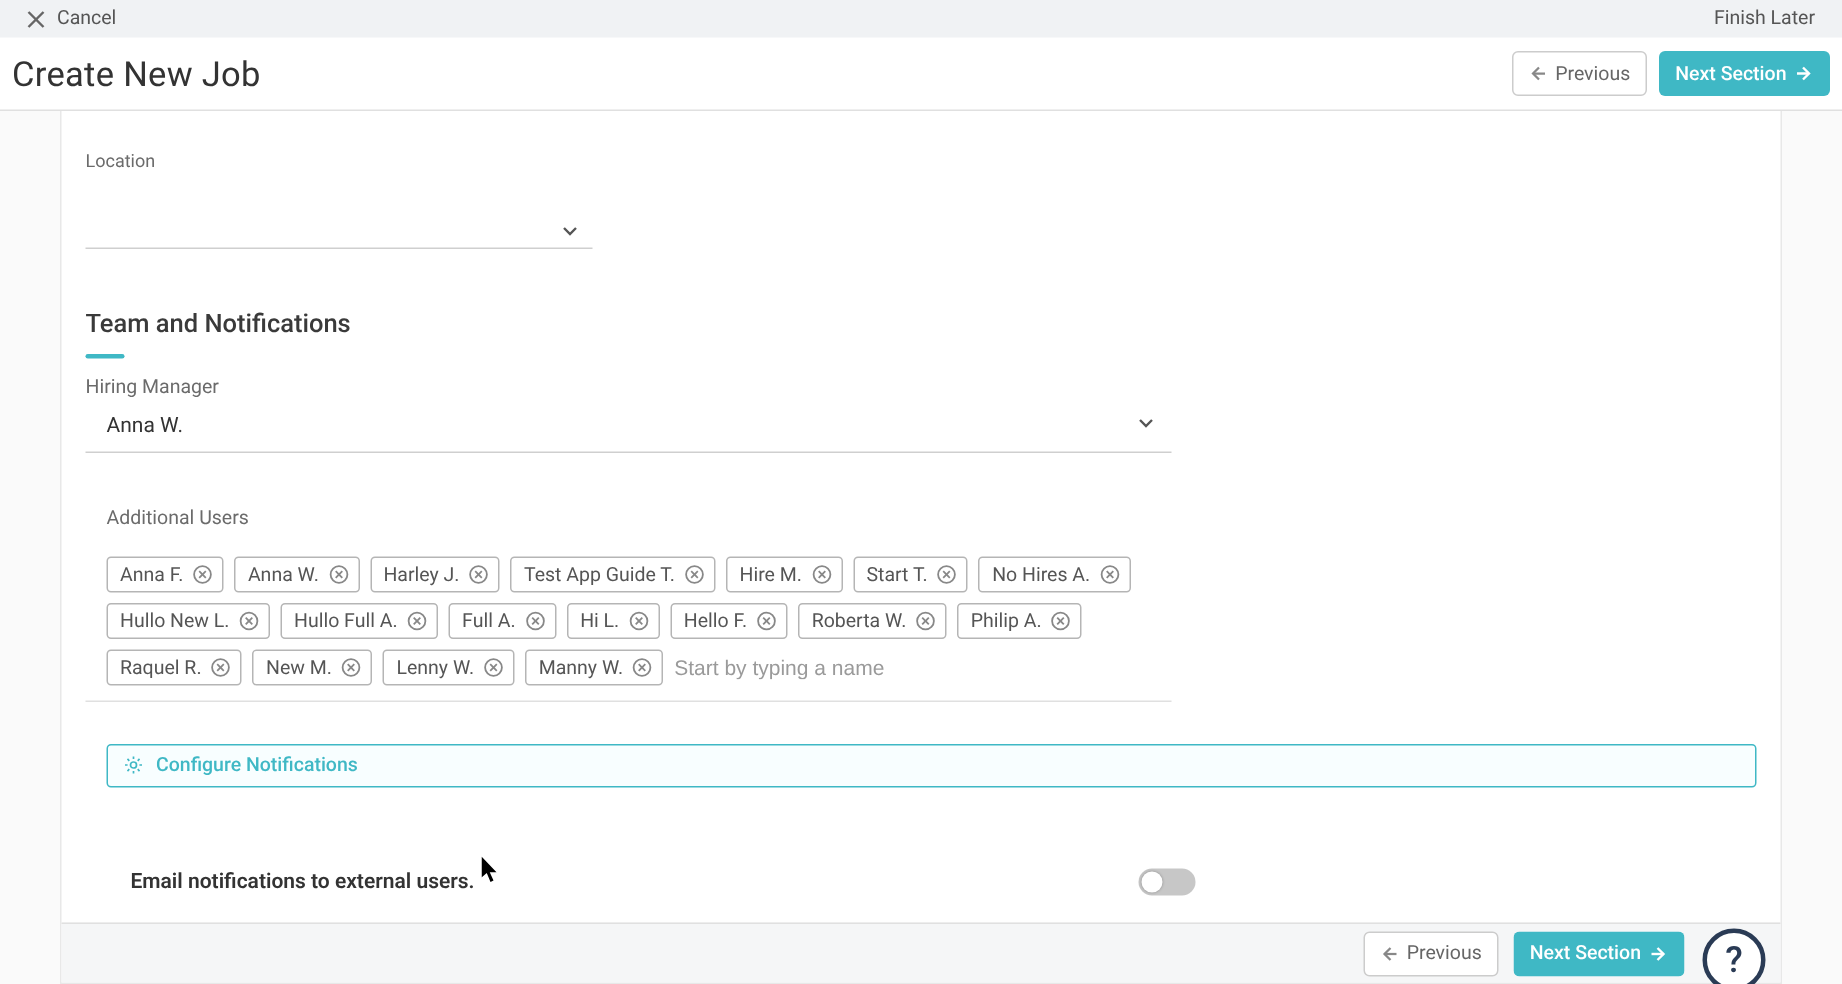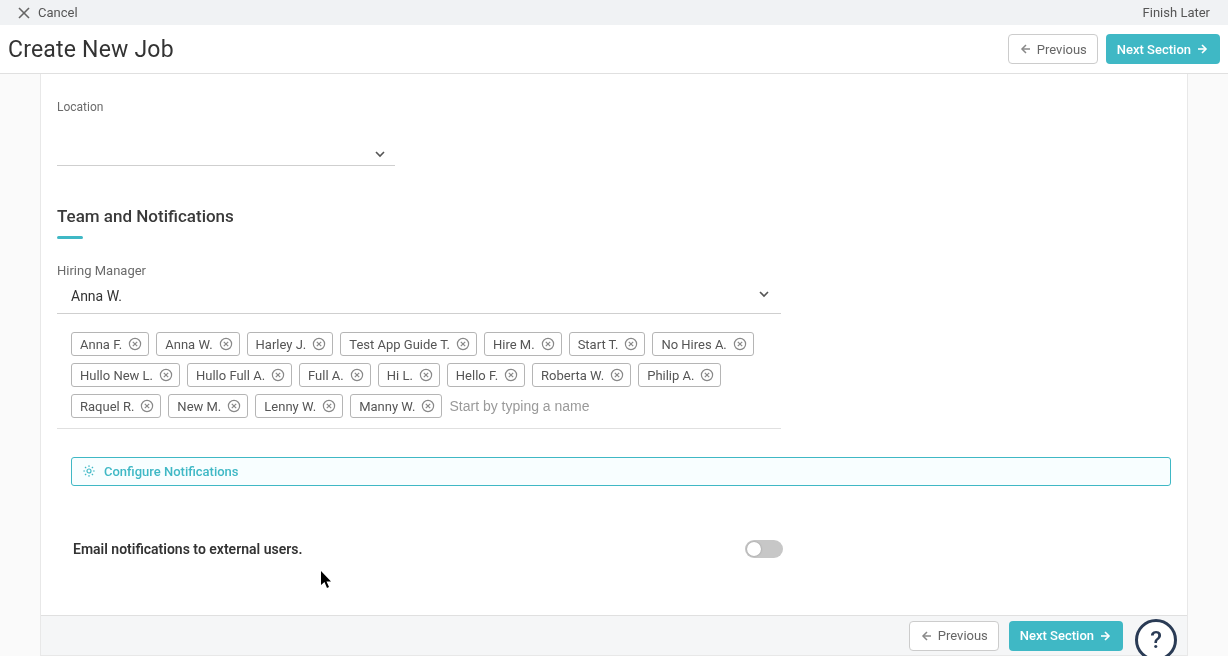--- a/index.html
+++ b/index.html
@@ -88,21 +88,21 @@
   padding-bottom: 8px;
 }
 .section-underline {
   width: 26px;
   height: 3px;
   background: #3fb8c5;
   border-radius: 2px;
   margin-top: 2px;
 }
 
-.wide-field-label { font-size: 13px; color: #6b6b6b; margin-top: 24px; }
+.wide-field-label { font-size: 13px; color: #6b6b6b; margin-top: 12px; }
 .wide-select {
   display: flex;
   justify-content: space-between;
   align-items: center;
   border-bottom: 1px solid #cfcfcf;
   height: 36px;
   width: 724px;
   margin-top: 0px;
 }
 .wide-select .val { font-size: 14px; color: #333; padding-left: 14px; }
@@ -163,21 +163,21 @@
   background: #f8feff;
 }
 .gear-icon { width: 14px; height: 14px; }
 
 .email-row {
   display: flex;
   justify-content: space-between;
   align-items: center;
   width: 710px;
   margin-top: 54px;
-  margin-left: 16px;
+  margin-left: 30px;
 }
 .email-row .lbl { font-size: 14px; color: #333; font-weight: 600; }
 .toggle {
   width: 38px; height: 18px;
   background: #c7c7c7;
   border-radius: 10px;
   position: relative;
   cursor: pointer;
 }
 .toggle .knob {
@@ -281,20 +281,21 @@
       <div class="wide-field-label">Hiring Manager</div>
       <div class="wide-select">
         <span class="val">Anna W.</span>
         <span class="chev">
           <svg class="chev-icon" viewBox="0 0 14 14" fill="none" stroke="#555" stroke-width="1.6">
             <polyline points="3,5 7,9 11,5"></polyline>
           </svg>
         </span>
       </div>
 
+      <div class="add-users-label">Additional Users</div>
       <div class="chips" id="chips">
 
         <span class="chip">
             <span>Anna F.</span>
             <svg viewBox="0 0 14 14" class="rm">
               <circle cx="7" cy="7" r="5.6" fill="none" stroke="#888" stroke-width="1.2"></circle>
               <line x1="4.8" y1="4.8" x2="9.2" y2="9.2" stroke="#888" stroke-width="1.2"></line>
               <line x1="9.2" y1="4.8" x2="4.8" y2="9.2" stroke="#888" stroke-width="1.2"></line>
             </svg>
           </span>

